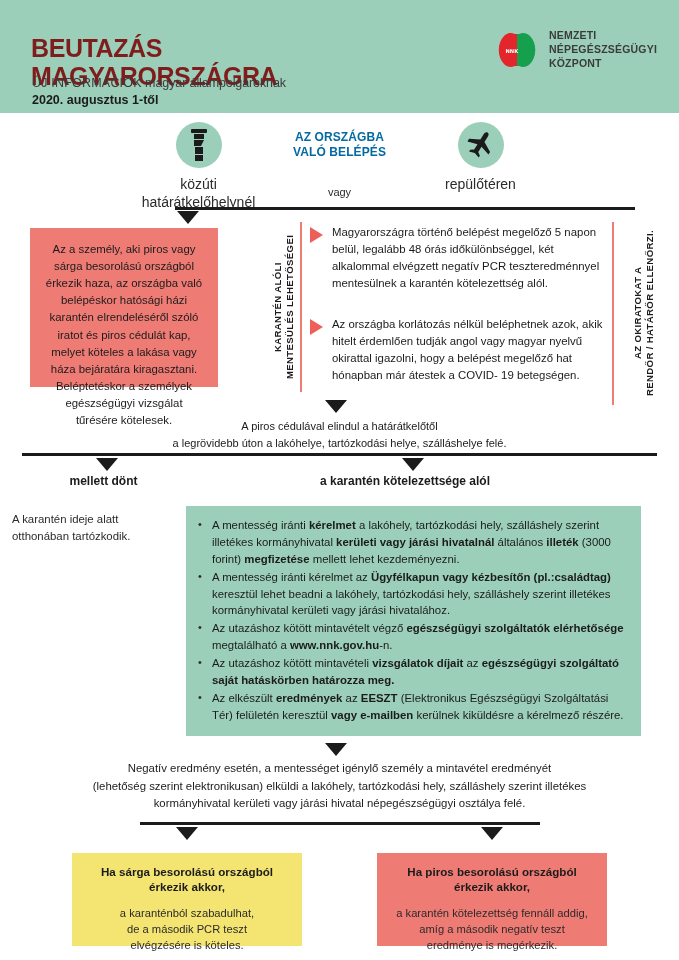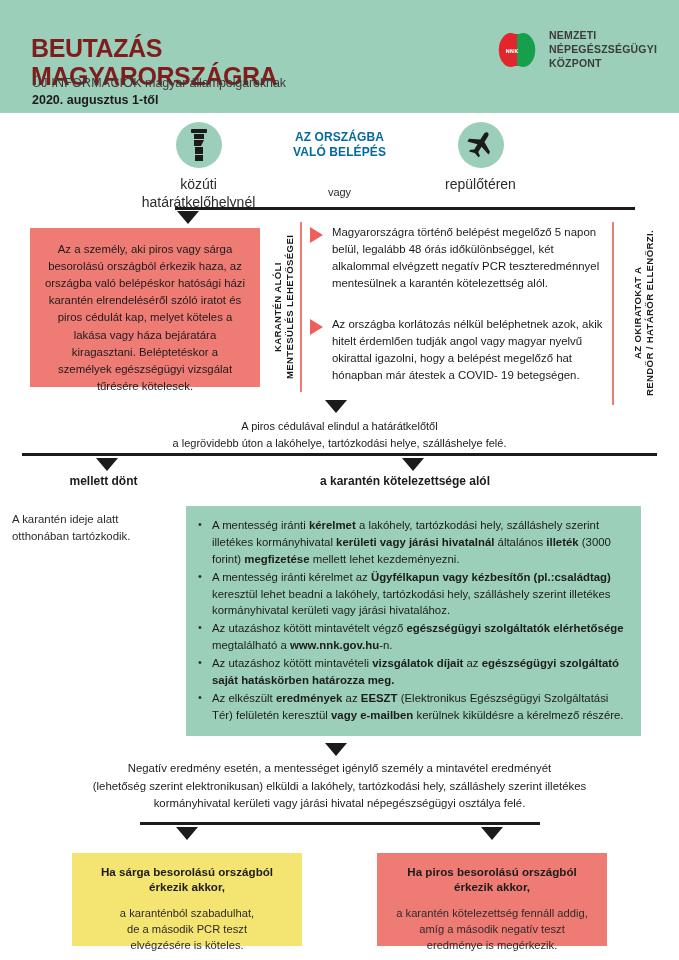--- a/index.html
+++ b/index.html
@@ -127,21 +127,21 @@
     width: 0; height: 0;
     border-left: 11px solid transparent;
     border-right: 11px solid transparent;
     border-top: 13px solid #1b1b1b;
   }
 
   
   .red-box {
     position: absolute;
     left: 30px; top: 228px;
-    width: 230px; height: 159px;
+    width: 188px; height: 159px;
     background: #ef7b75;
     padding: 13px 14px 0 14px;
   }
   .red-box p {
     font-size: 11.4px;
     line-height: 1.50;
     text-align: center;
     color: #1b1b1b;
   }
 

